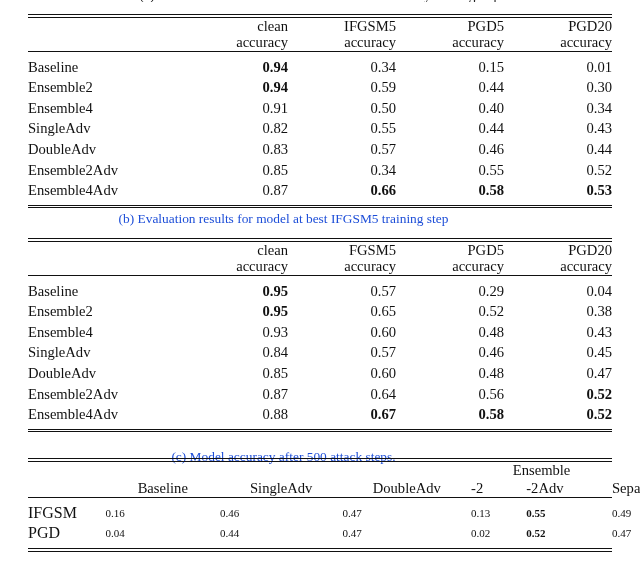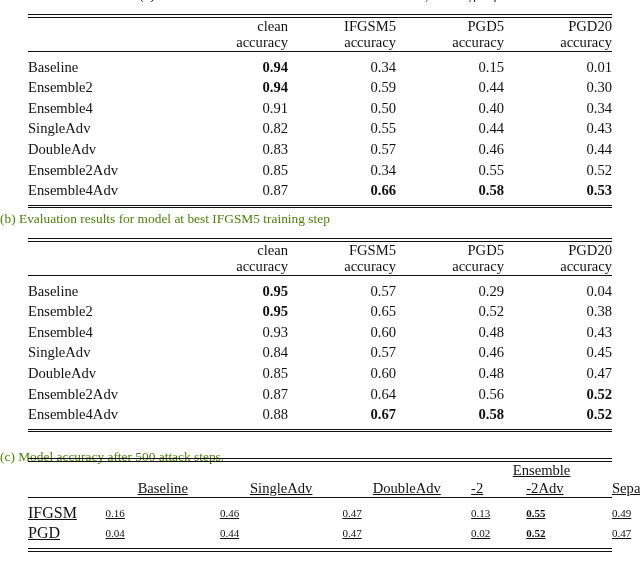--- a/index.html
+++ b/index.html
@@ -94,23 +94,24 @@
 
   
   col.c-label { width: 152px; }
   col.c-val   { width: 108px; }
 
   
   .caption {
     position: absolute;
     left: 0;
     width: 567px;
+    text-align: center;
     font-size: 13.4px;
     line-height: 16px;
-    color: #4d7c0f;
+    color: #1d4ed8;
   }
 
   
   col.b-label { width: 76px; }
   col.b-base  { width: 112px; }
   col.b-sing  { width: 120px; }
   col.b-doub  { width: 126px; }
   col.b-e2    { width: 54px; }
   col.b-e2a   { width: 84px; }
   col.b-sep   { width: 0; }
@@ -385,21 +386,21 @@
         </tr>
       </tbody>
     </table>
     <div class="rule-bottom"></div>
   </div>
 
   <div class="caption" style="top:449px;">
     <span>(c) Model accuracy after 500 attack steps.</span>
   </div>
 
-  <div class="tbl-block" style="top:458px;text-decoration:underline;">
+  <div class="tbl-block" style="top:458px;">
     <div class="rule-top"></div>
     <table class="rt">
       <colgroup>
         <col class="b-label">
           <col class="b-base">
           <col class="b-sing">
           <col class="b-doub">
           <col class="b-e2">
           <col class="b-e2a">
           <col class="b-sep">

